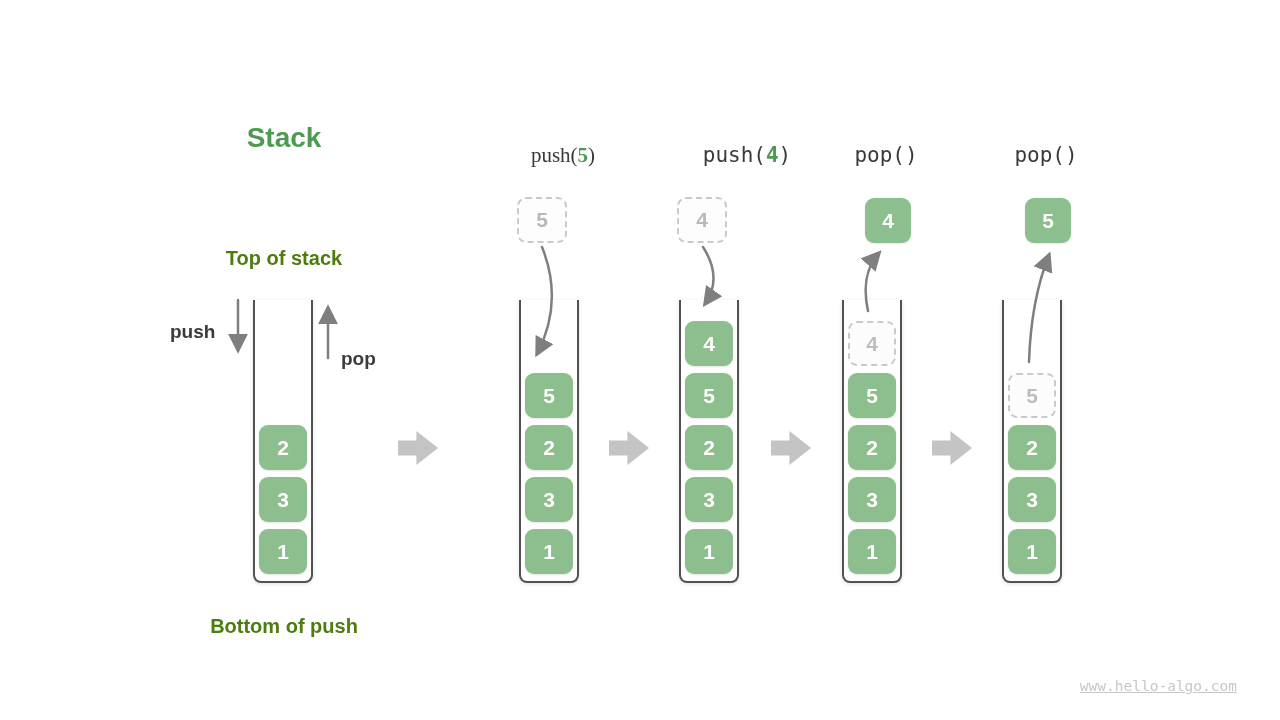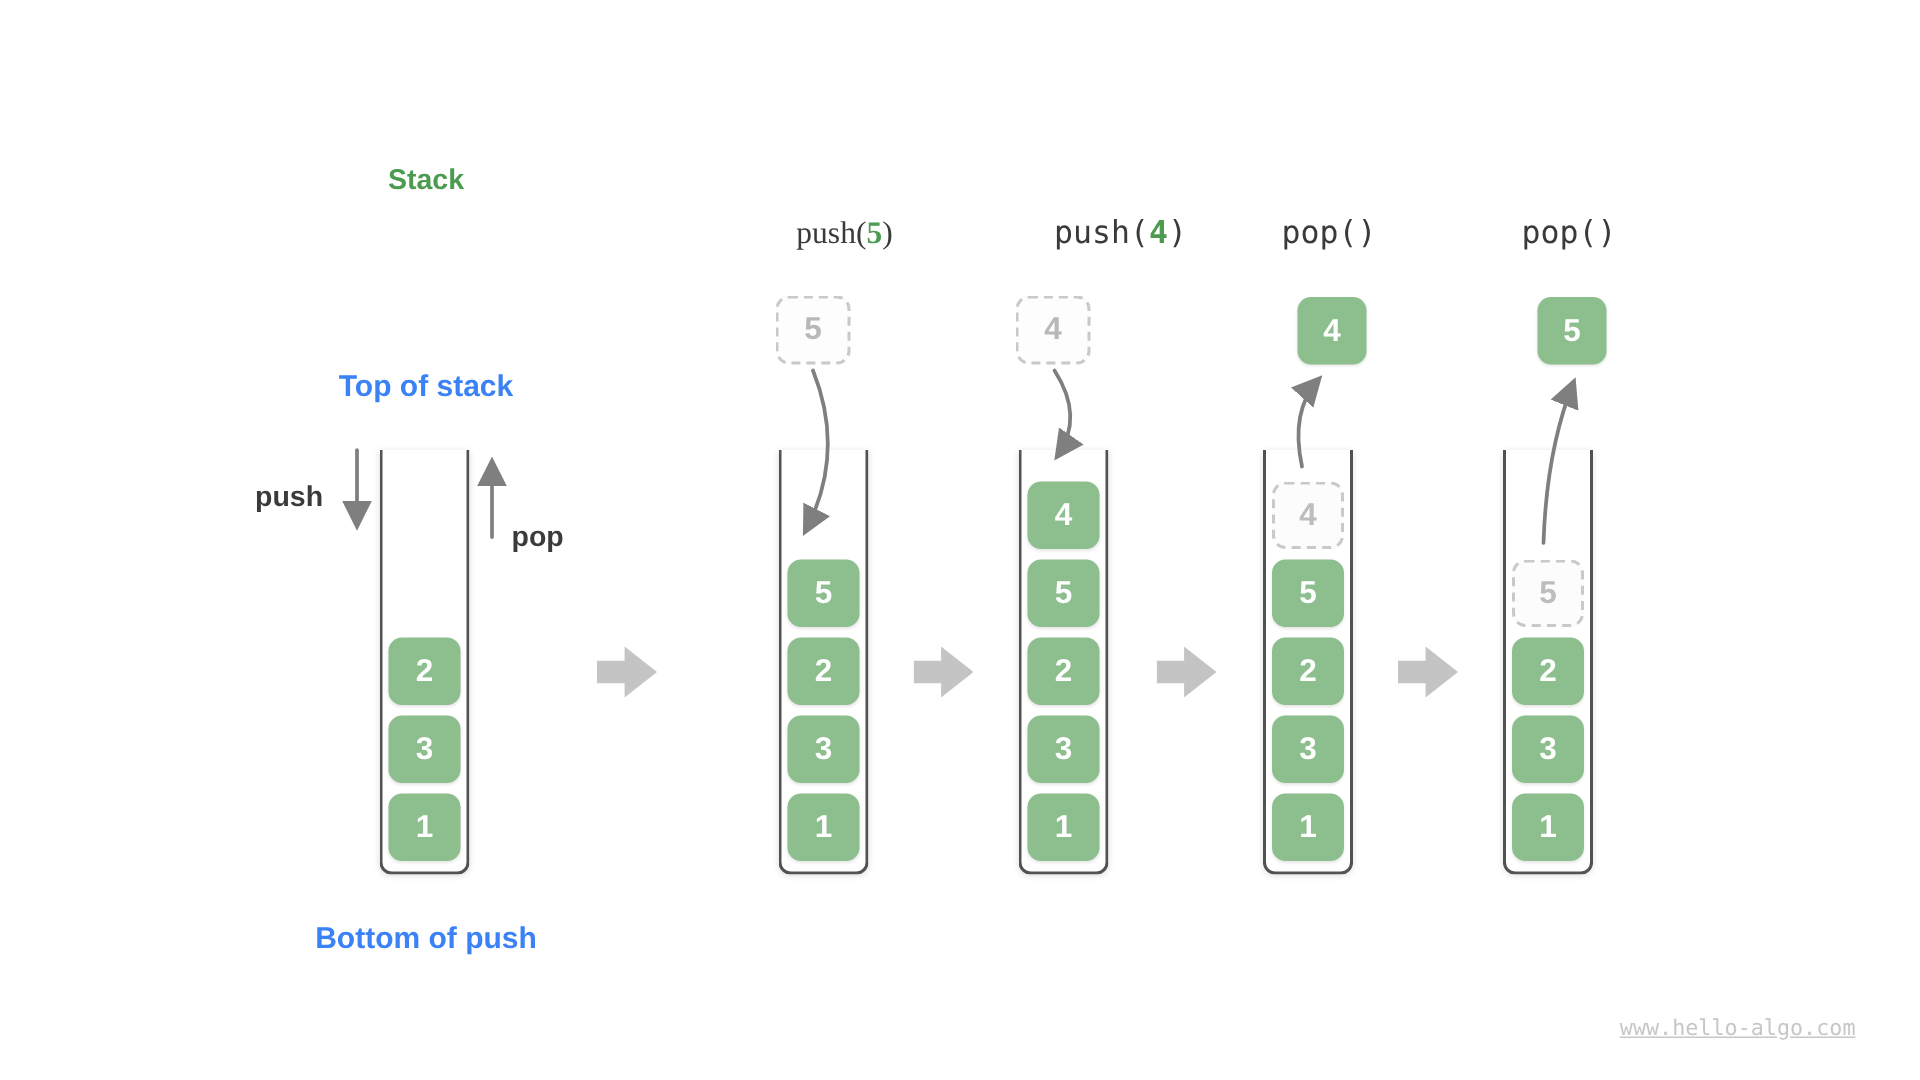--- a/index.html
+++ b/index.html
@@ -2,25 +2,25 @@
 <html><head>
 <meta charset="utf-8">
 <style>
   html,body{margin:0;padding:0;}
   #page{
     position:relative;width:1280px;height:720px;background:#ffffff;
     font-family:"Liberation Sans", sans-serif;overflow:hidden;
   }
   .abs{position:absolute;}
   .title{
-    font-size:19px;font-weight:bold;color:#4c9b50;
-    transform:translateX(-50%);white-space:nowrap;
+    font-size:28px;font-weight:bold;color:#4c9b50;
+    transform:translateX(-50%);white-space:nowrap;margin-top:12px;
   }
   .lbl{
-    font-size:20px;font-weight:bold;color:#3b82f6;
+    font-size:20px;font-weight:bold;color:#4d7c0f;
     transform:translateX(-50%);white-space:nowrap;
   }
   .lbl-sm{font-size:19px;font-weight:bold;color:#3b3b3b;white-space:nowrap;}
   .hdr{
     font-family:"DejaVu Sans Mono", monospace;font-size:21px;color:#3a3a3a;
     transform:translateX(-50%);white-space:nowrap;
   }
   .hdr .arg{color:#4c9b50;font-weight:bold;}
   .stack-container{
     box-sizing:border-box;width:60px;height:283px;

